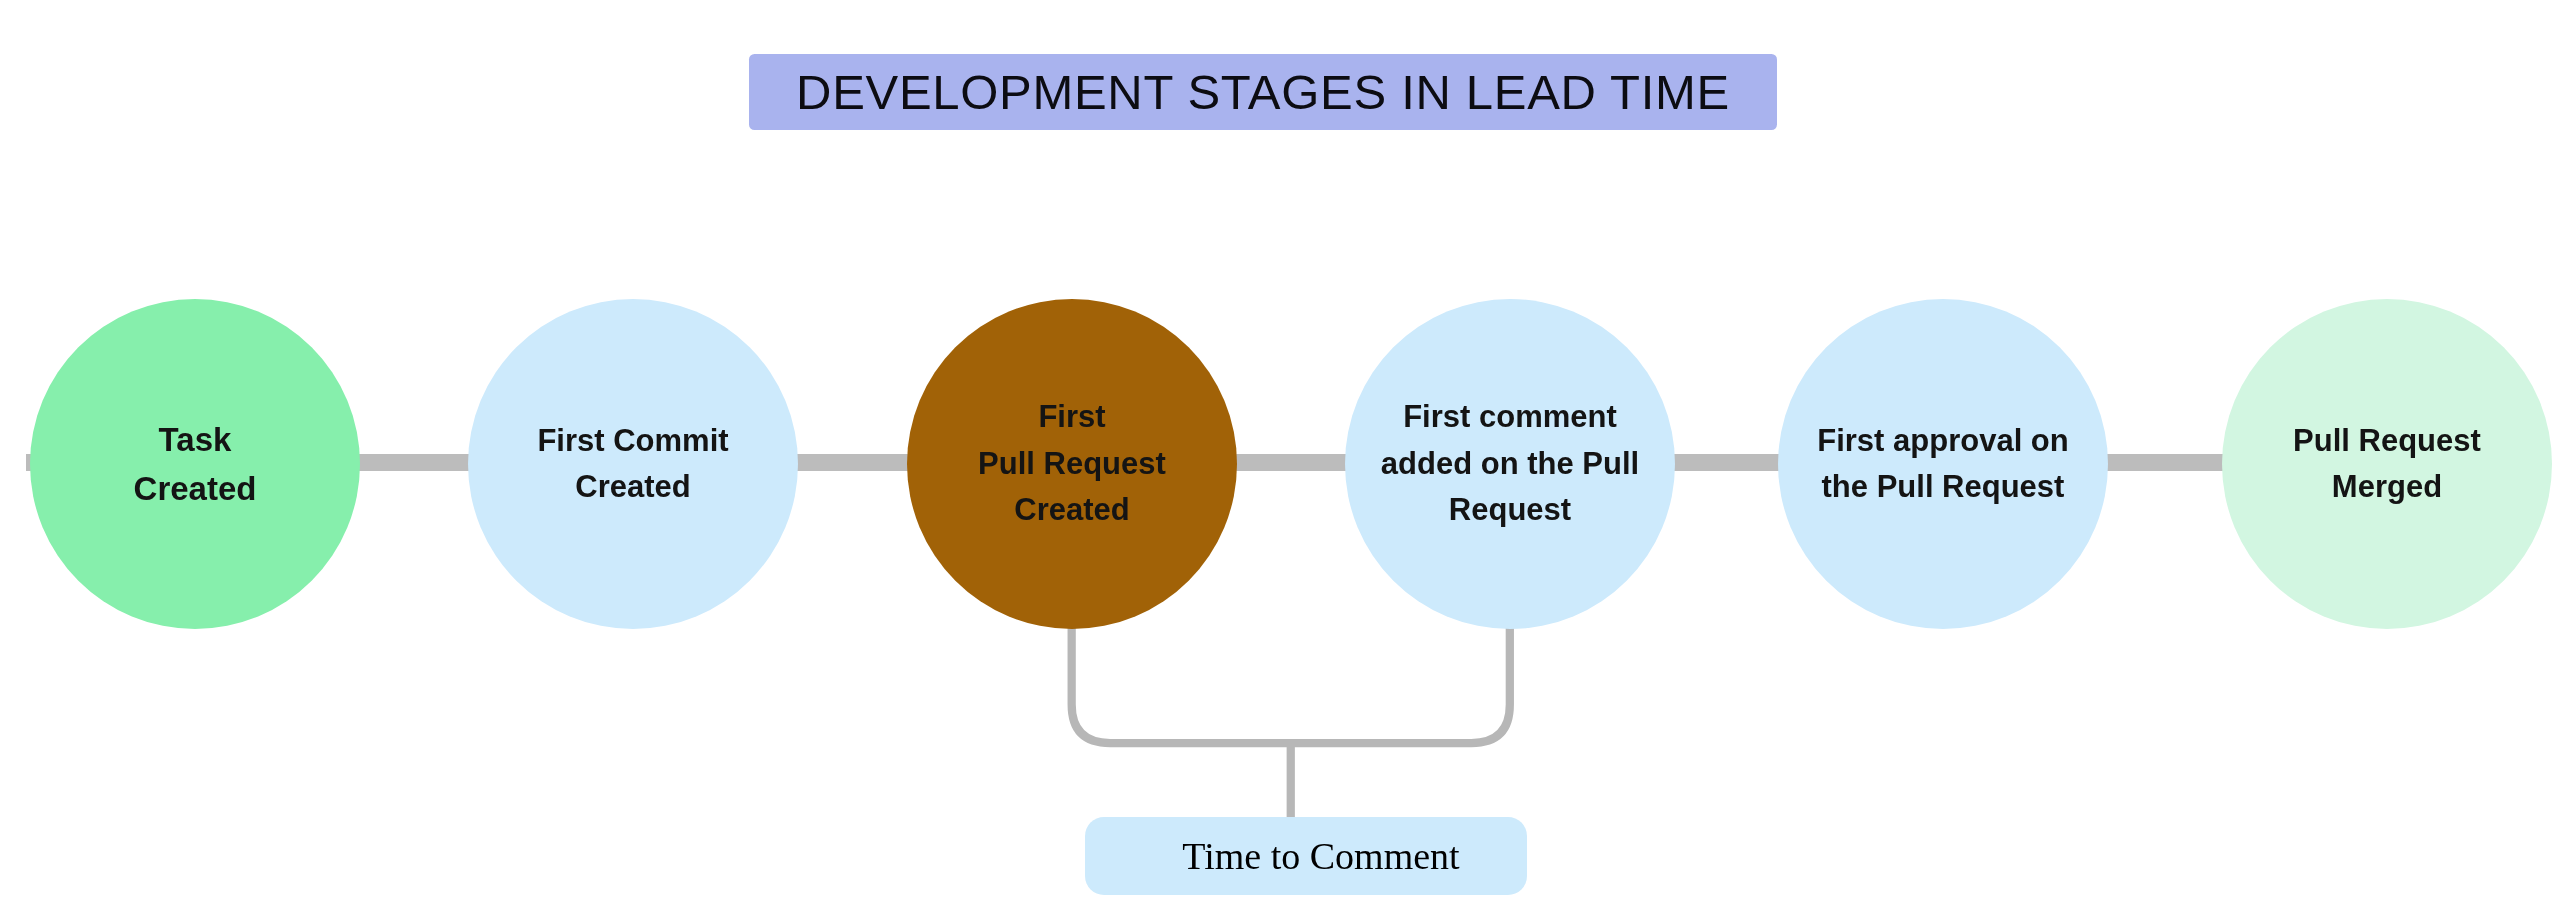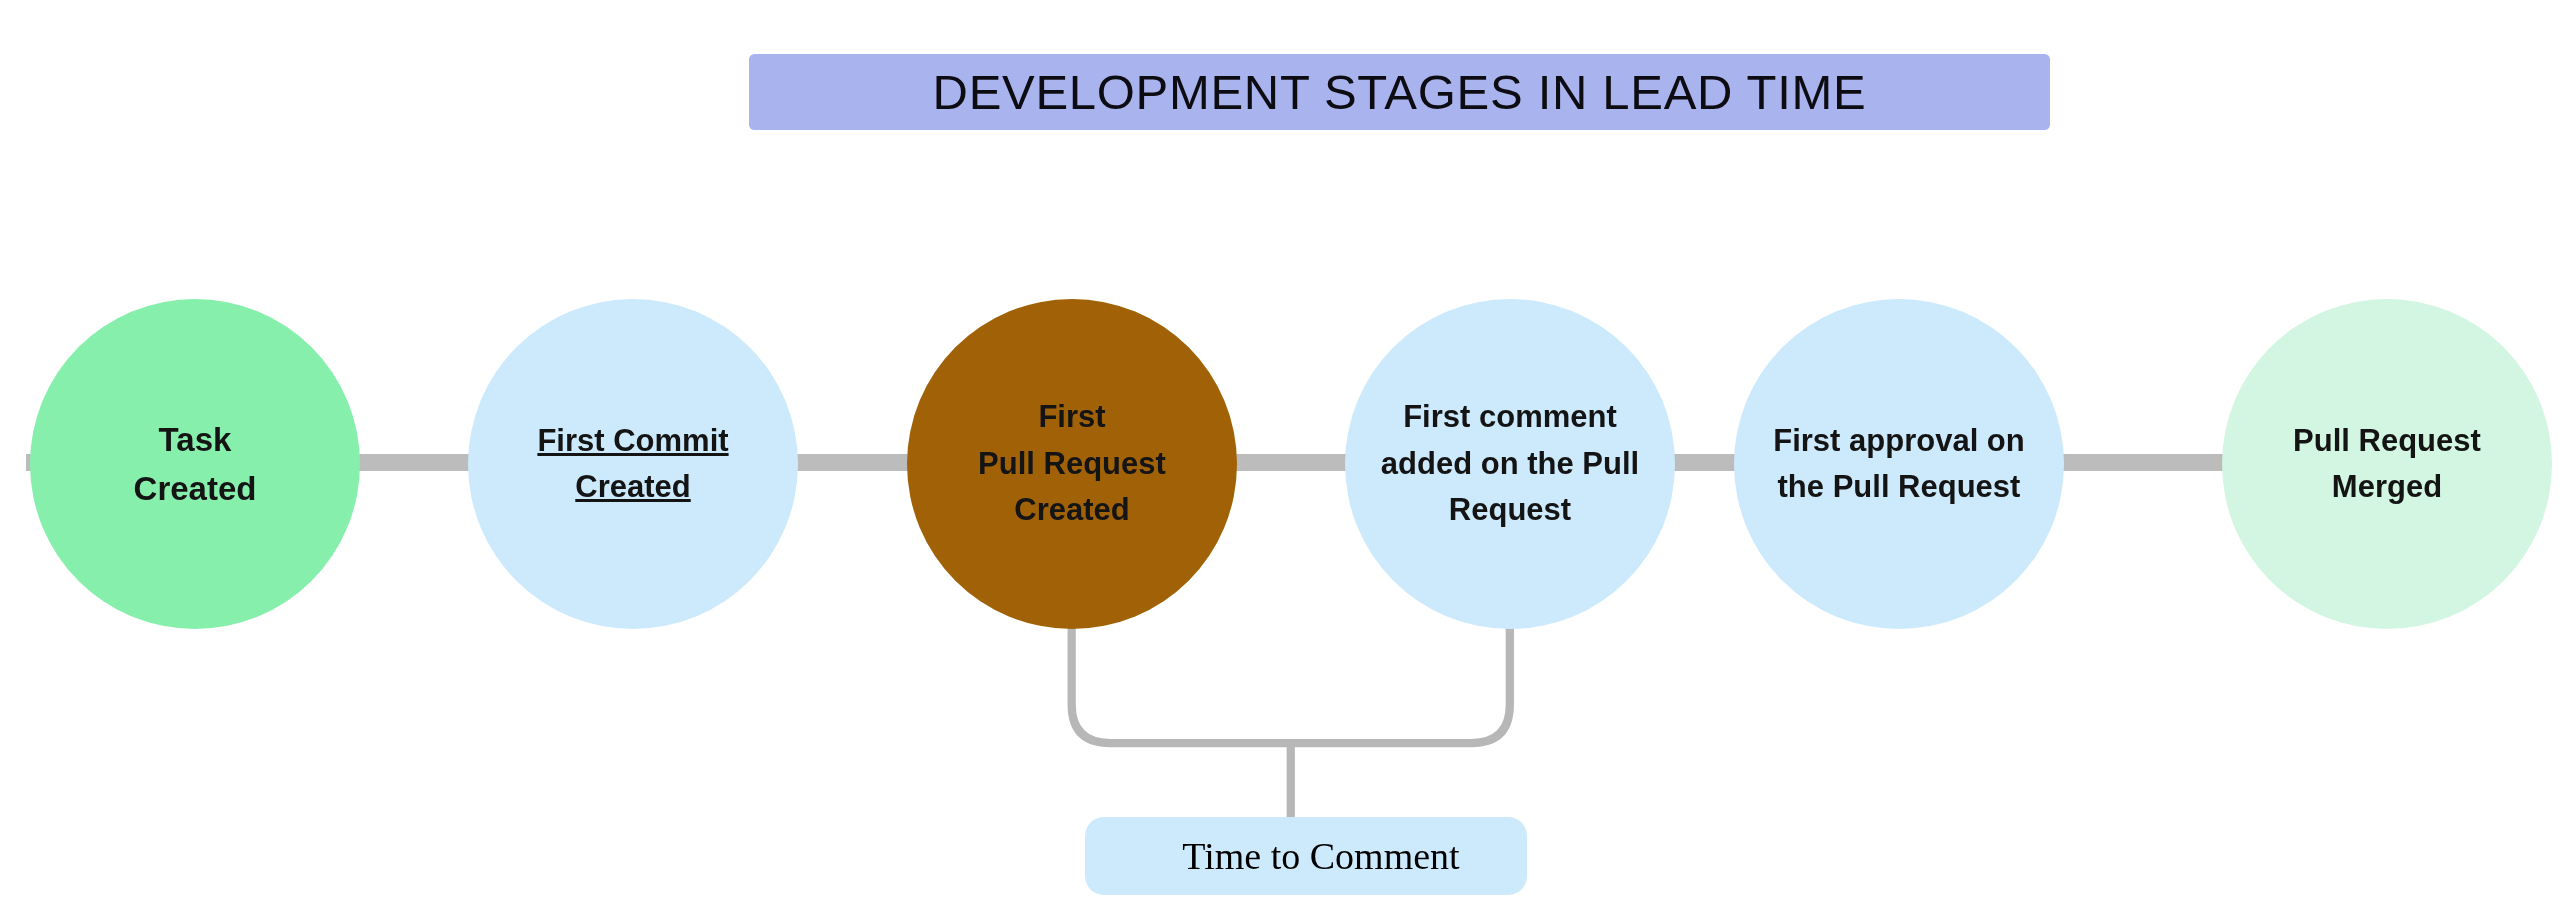--- a/index.html
+++ b/index.html
@@ -7,21 +7,21 @@
     position: relative;
     width: 2576px;
     height: 923px;
     background: #ffffff;
     overflow: hidden;
     font-family: "Liberation Sans", sans-serif;
   }
   .banner {
     position: absolute;
     left: 749px; top: 54px;
-    width: 1301px; height: 76px;
+    width: 1028px; height: 76px;
     border-radius: 5.5px;
     display: flex; align-items: center; justify-content: center;
     font-size: 49px; font-weight: 400; letter-spacing: 0.7px;
     color: #0c0c12;
     z-index: 3;
     white-space: nowrap;
   }
   .connector {
     position: absolute;
     left: 26px; top: 454px;
@@ -42,24 +42,24 @@
     text-align: center;
     font-weight: 700;
     font-size: 31px;
     line-height: 1.5;
     color: #141414;
     white-space: pre-line;
     z-index: 2;
   }
   .stage.first { font-size: 33px; }
   .stage1 { left: 30px; }
-  .stage2 { left: 468px; text-decoration: underline; }
+  .stage2 { left: 468px; }
   .stage3 { left: 907px; }
   .stage4 { left: 1345px; }
-  .stage5 { left: 1734px; }
+  .stage5 { left: 1778px; }
   .stage6 { left: 2222px; }
   .annotation {
     position: absolute;
     left: 1085px; top: 817px;
     width: 412px; height: 78px;
     border-radius: 19px;
     display: flex; align-items: center; justify-content: center;
     font-size: 38px;
     color: #000000;
     font-family: cursive;

